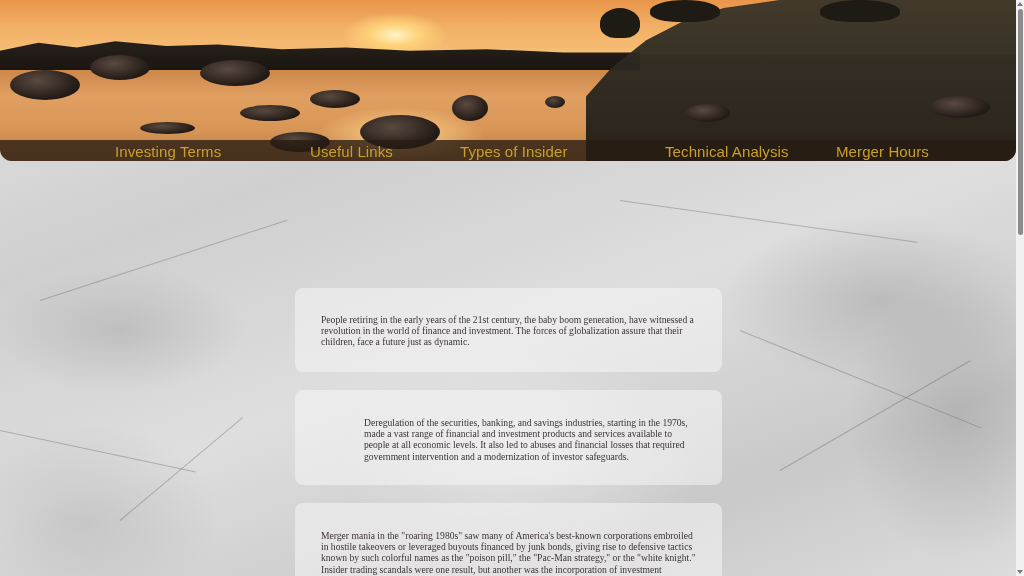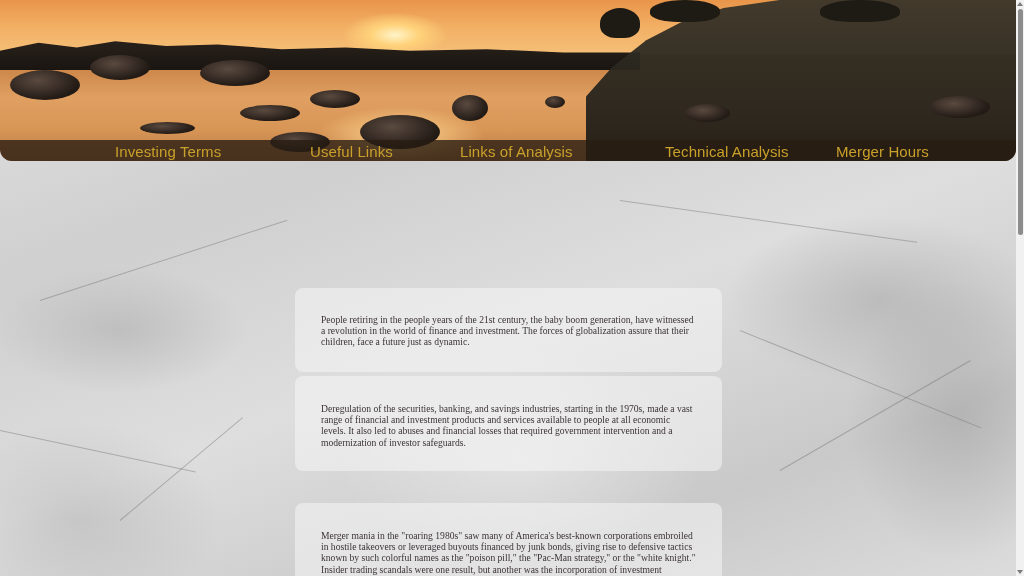--- a/index.html
+++ b/index.html
@@ -117,32 +117,32 @@
     <div class="shore"></div>
     <div class="tree" style="left:600px;top:8px;width:40px;height:30px;"></div>
     <div class="tree" style="left:650px;top:0px;width:70px;height:22px;"></div>
     <div class="tree" style="left:820px;top:0px;width:80px;height:22px;"></div>
     <div class="rock" style="left:685px;top:104px;width:45px;height:18px;"></div>
     <div class="rock" style="left:930px;top:96px;width:60px;height:22px;"></div>
 
     <nav class="nav">
       <a href="#" style="left:115px;">Investing Terms</a>
       <a href="#" style="left:296px;margin-left:14px;">Useful Links</a>
-      <a href="#" style="left:460px;">Links of Analysis</a>
+      <a href="#" style="left:460px;">Types of Insider</a>
       <a href="#" style="left:665px;">Technical Analysis</a>
       <a href="#" style="left:836px;">Merger Hours</a>
     </nav>
   </div>
 
 
   <section class="card" style="top:288px;height:84px;">
-    <p style="padding-top:26px;">People retiring in the people years of the 21st century, the baby boom generation, have witnessed a revolution in the world of finance and investment. The forces of globalization assure that their children, face a future just as dynamic.</p>
+    <p style="padding-top:26px;">People retiring in the early years of the 21st century, the baby boom generation, have witnessed a revolution in the world of finance and investment. The forces of globalization assure that their children, face a future just as dynamic.</p>
   </section>
 
-  <section class="card" style="top:376px;height:95px;">
+  <section class="card" style="top:390px;height:95px;padding-left:43px;">
     <p style="padding-top:27px;">Deregulation of the securities, banking, and savings industries, starting in the 1970s, made a vast range of financial and investment products and services available to people at all economic levels. It also led to abuses and financial losses that required government intervention and a modernization of investor safeguards.</p>
   </section>
 
   <section class="card" style="top:503px;height:120px;">
     <p style="padding-top:27px;">Merger mania in the "roaring 1980s" saw many of America's best-known corporations embroiled in hostile takeovers or leveraged buyouts financed by junk bonds, giving rise to defensive tactics known by such colorful names as the "poison pill," the "Pac-Man strategy," or the "white knight." Insider trading scandals were one result, but another was the incorporation of investment techniques and risk-sharing arrangements</p>
   </section>
 </div>
 
 <div class="scrollbar">
   <div class="scroll-up"></div>

